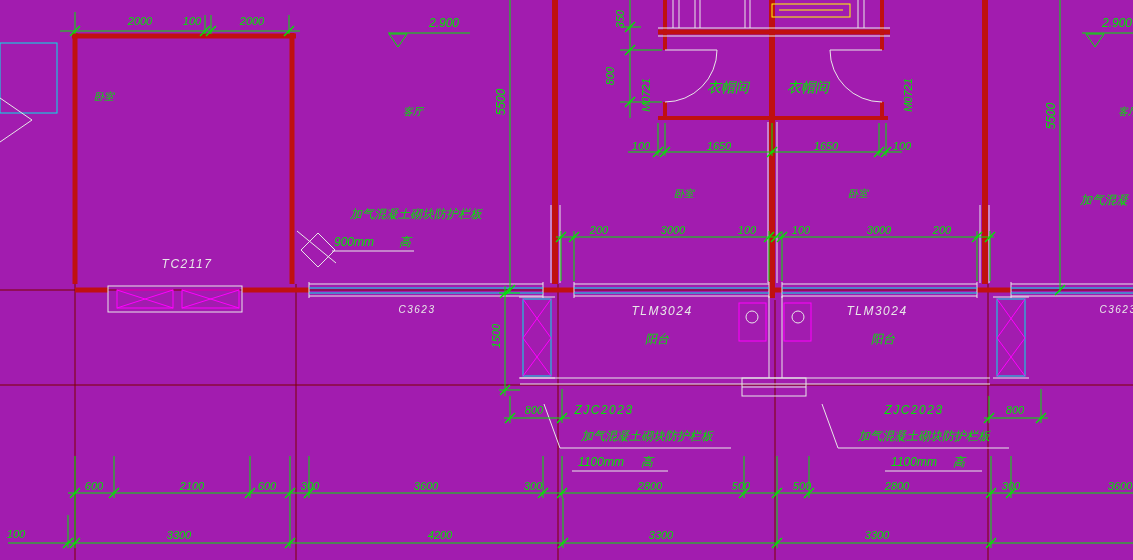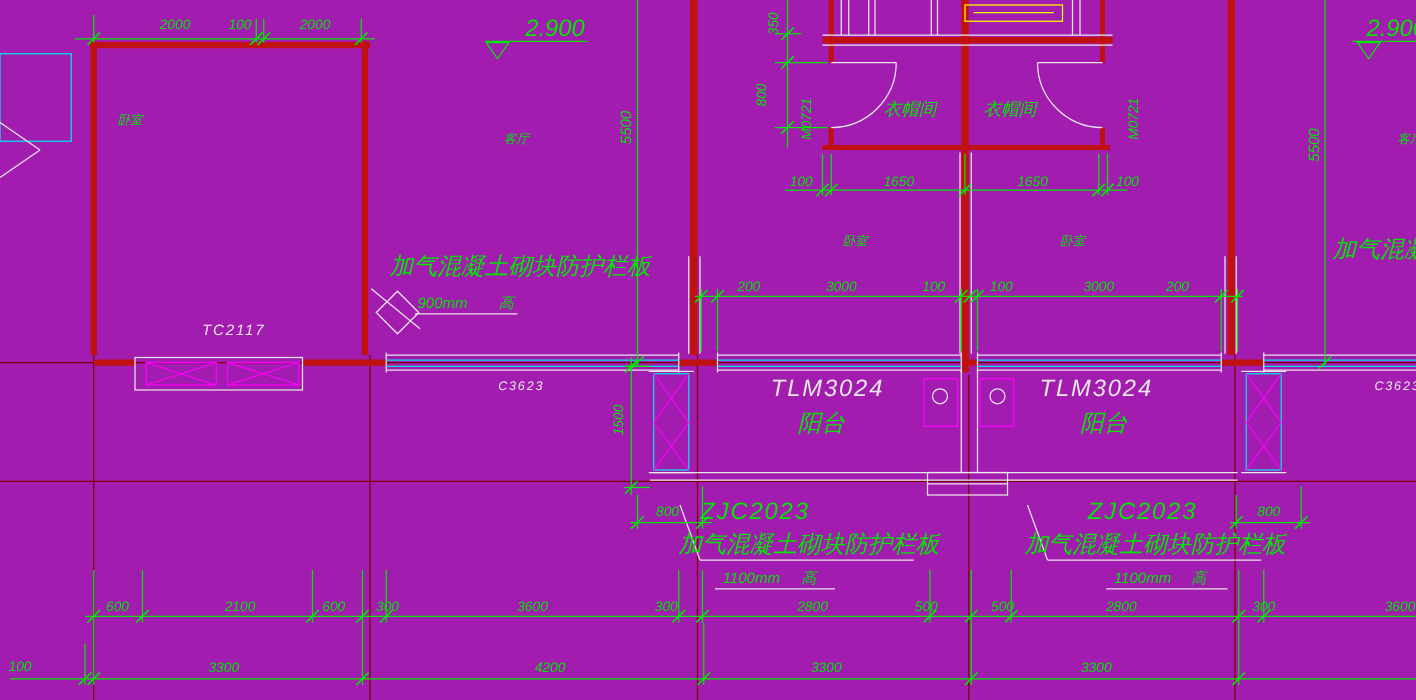--- a/index.html
+++ b/index.html
@@ -6,21 +6,21 @@
   .canvas{position:relative;width:1133px;height:560px;background:#a21caf;overflow:hidden;
           font-family:"Liberation Sans",sans-serif;font-style:italic;}
   .canvas svg{position:absolute;left:0;top:0;}
   .t{position:absolute;transform:translate(-50%,-50%);white-space:nowrap;line-height:1;
      font-family:"Liberation Sans",sans-serif;}
   .rot{transform:translate(-50%,-50%) rotate(-90deg);}
   .g{color:#00e800;}
   .w{color:#e8e8e8;}
   .sp{letter-spacing:1.5px;}
   .s10{font-size:14px}.s11{font-size:11px}.s12{font-size:12px}
-  .s13{font-size:19px}.s14{font-size:10px}.s15{font-size:10px}
+  .s13{font-size:12px}.s14{font-size:10px}.s15{font-size:10px}
 </style>
 </head>
 <body>
 
 <div class="canvas">
 <svg width="1133" height="560" viewBox="0 0 1133 560" fill="none">
 
   <g stroke="#7e0000" stroke-width="1">
     <line x1="0" y1="290" x2="1133" y2="290"></line>
     <line x1="0" y1="385" x2="1133" y2="385"></line>

